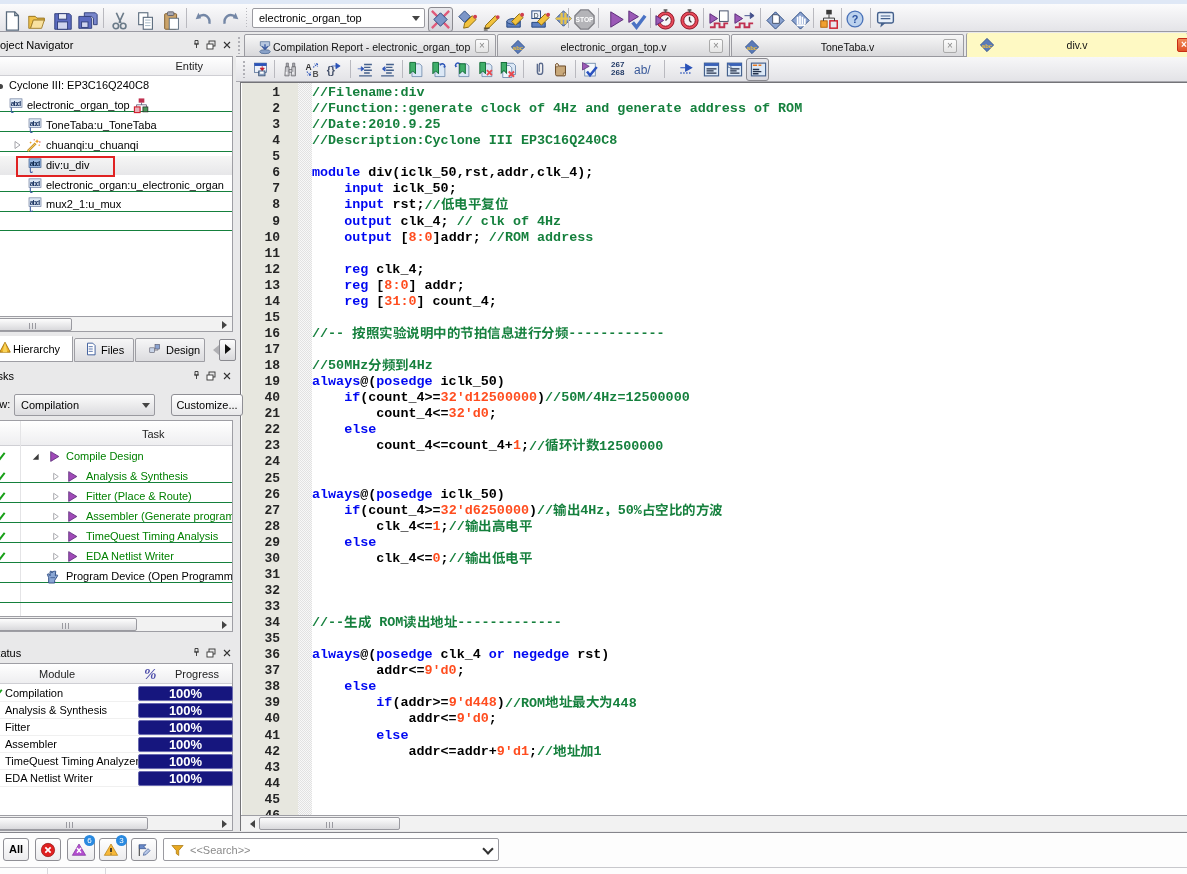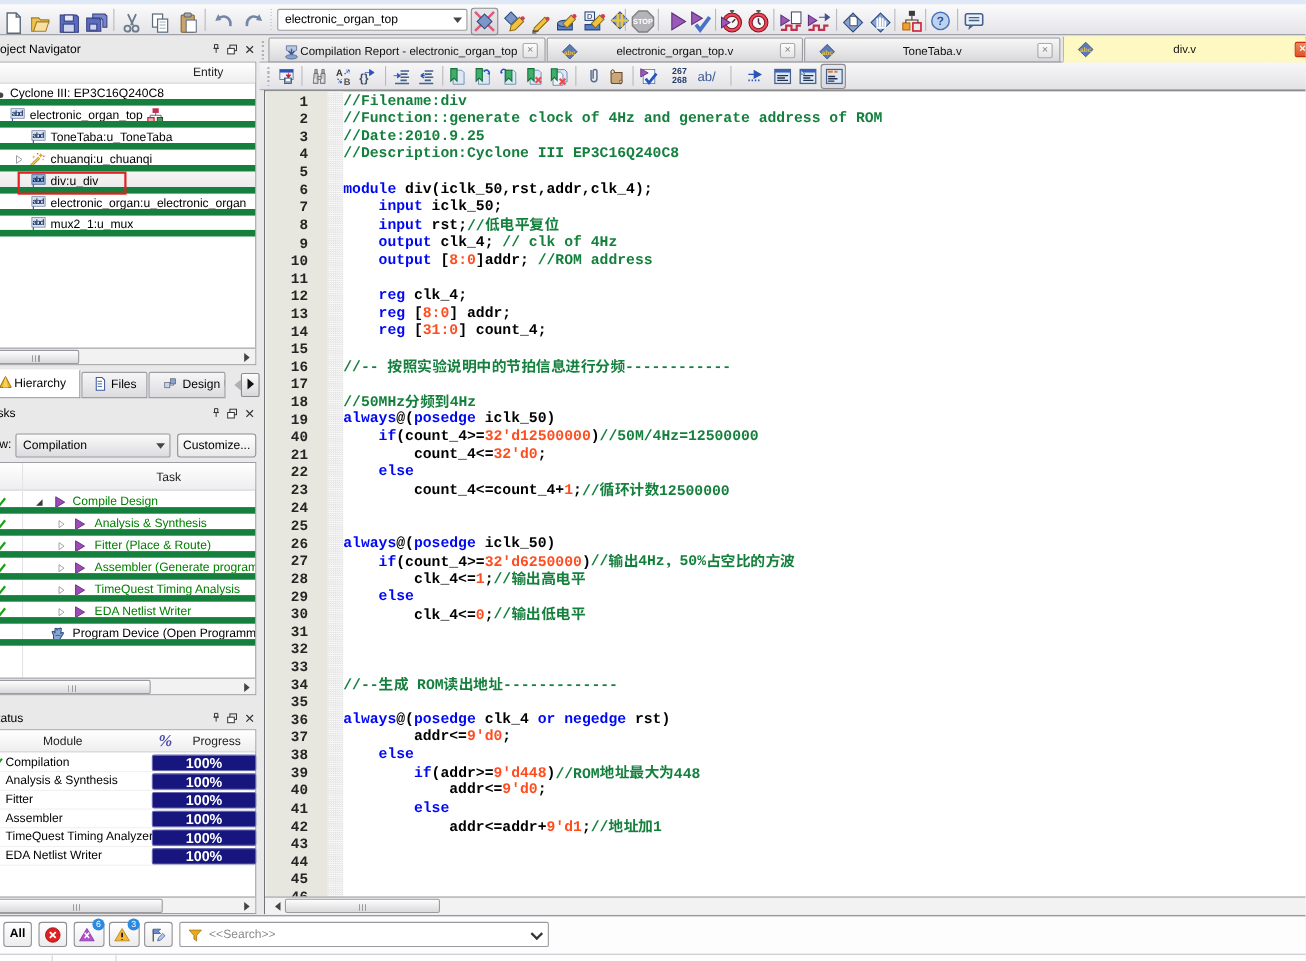--- a/index.html
+++ b/index.html
@@ -42,21 +42,21 @@
 .grip{position:absolute;top:4px;width:8px;height:6px;
  background:repeating-linear-gradient(90deg,#9a9aa0 0 1px,transparent 1px 3px)}
 .sarr{position:absolute;top:1px;width:13px;height:13px;}
 .sarr:after{content:"";position:absolute;left:4px;top:3px;border:4px solid transparent}
 .sarr.r:after{border-left:5px solid #444;left:5px}
 .sarr.l:after{border-right:5px solid #444;left:3px}
 
 .ptitle{position:absolute;font-size:11px;color:#000}
 .panelbox{position:absolute;background:#fff;border:1px solid #9e9ea4}
 .hdrrow{position:absolute;background:linear-gradient(#ffffff,#eeeef0);border-bottom:1px solid #cfcfd4;font-size:11px;color:#222}
-.trow{position:absolute;width:100%;height:20px;border-bottom:6px solid #15803d;font-size:11px;overflow:hidden}
+.trow{position:absolute;width:100%;height:36px;border-bottom:1px solid #15803d;font-size:11px;overflow:hidden}
 .trtext{position:absolute;top:3px;white-space:nowrap}
 .gtext{color:#008000}
 
 .btn{position:absolute;background:linear-gradient(#ffffff,#e8e8ea);border:1px solid #8f8f95;border-radius:3px;font-size:11px;text-align:center}
 
 #msgs{left:0;top:832px;width:1187px;height:42px;background:#fdfdfd;border-top:1px solid #85858b}
 .mbtn{position:absolute;top:5px;height:23px;background:linear-gradient(#ffffff,#ececee);border:1px solid #8f8f95;border-radius:3px}
 </style></head><body>
 <div id="app">
 <svg style="position:absolute;width:0;height:0;overflow:hidden" aria-hidden="true">
@@ -690,21 +690,21 @@
       <rect x="4" y="10" width="12" height="10" fill="#fff" stroke="#333" stroke-width="1.8"></rect>
     </svg>
     <svg class="abs" style="left:221px;top:370px" width="12" height="12" viewBox="0 0 24 24">
       <path d="M6 6l12 12M18 6L6 18" stroke="#333" stroke-width="2.2"></path>
     </svg>
     <div class="abs ptitle" style="left:-16px;top:398px">Flow:</div>
     <div class="combo gr" style="left:14px;top:394px;width:141px;height:22px">
       <div class="tx" style="top:4px">Compilation</div>
       <div class="da" style="top:8px"></div>
     </div>
-    <div class="btn" style="left:161px;top:394px;width:72px;height:22px;line-height:20px">Customize...</div>
+    <div class="btn" style="left:171px;top:394px;width:72px;height:22px;line-height:20px">Customize...</div>
     <div class="panelbox" style="left:-10px;top:420px;width:243px;height:212px"></div>
     <div class="hdrrow" style="left:-9px;top:421px;width:241px;height:25px">
       <div class="abs" style="left:151px;top:7px">Task</div>
     </div>
     <div class="abs" style="left:20px;top:421px;width:1px;height:195px;background:#e4e4e6"></div>
     <div class="trow" style="left:0;top:447px;width:232px">
       <svg class="abs" style="left:-7px;top:3px" width="14" height="14" viewBox="0 0 24 24">
         <path d="M4 12l5 7L20 5" fill="none" stroke="#18a018" stroke-width="3.4"></path>
       </svg>
       <svg class="abs" style="left:30px;top:4px" width="11" height="11" viewBox="0 0 24 24">

